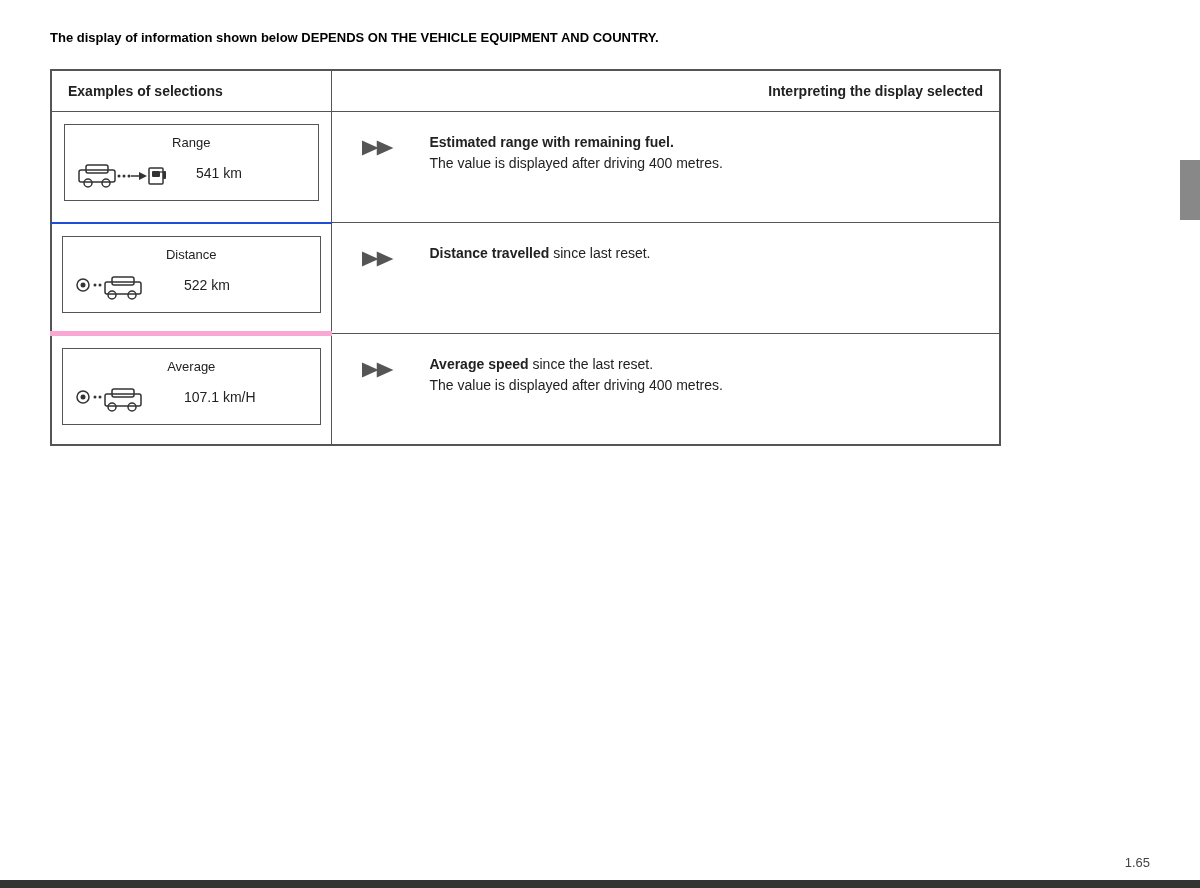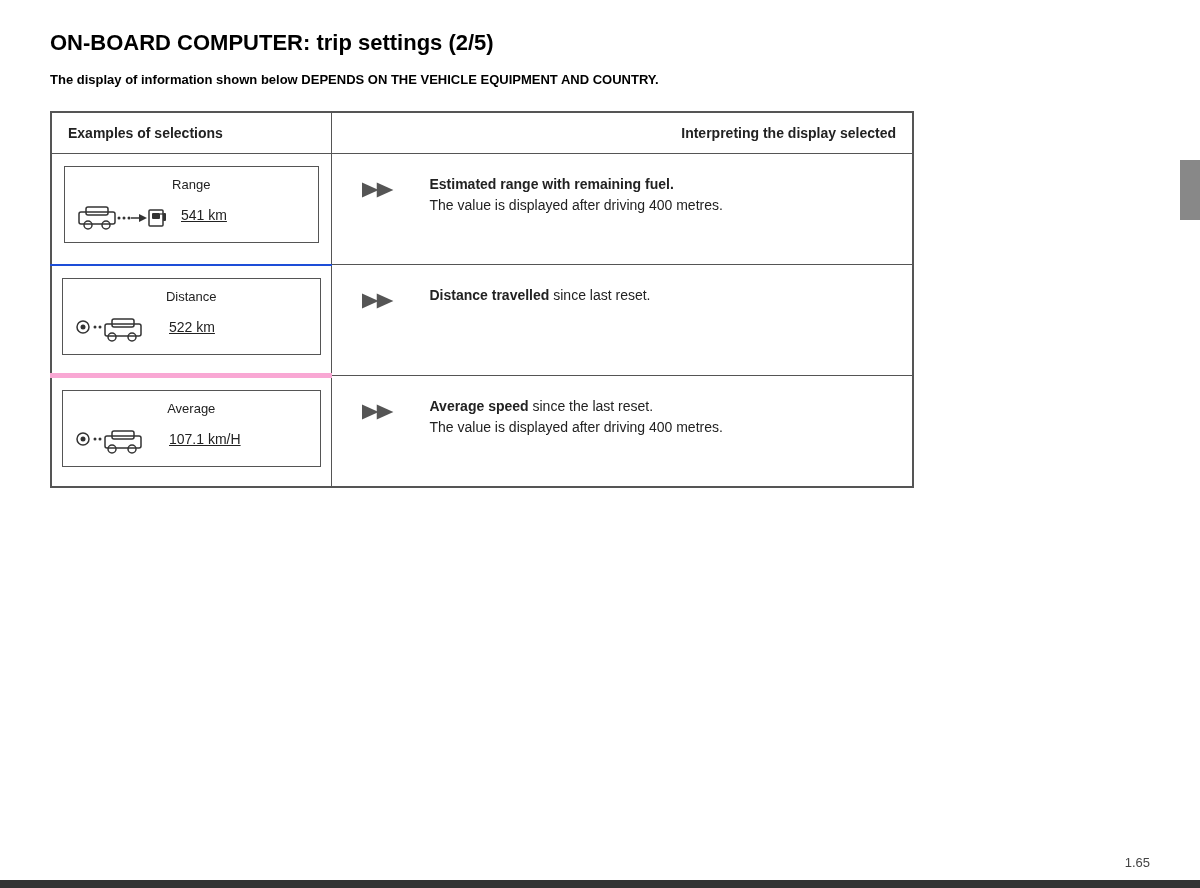--- a/index.html
+++ b/index.html
@@ -32,21 +32,21 @@
 
     .subtitle {
       font-size: 13px;
       font-weight: bold;
       margin-bottom: 24px;
       color: #000;
     }
 
     .main-table {
       border: 2px solid #555;
-      width: 864px;
+      width: 951px;
       border-collapse: collapse;
     }
 
     .main-table th {
       border: 1px solid #555;
       padding: 12px 16px;
       font-weight: bold;
       font-size: 14px;
       text-align: right;
       background: #fff;
@@ -74,22 +74,21 @@
     .display-box-label {
       text-align: center;
       font-size: 13px;
       margin-bottom: 8px;
       color: #222;
     }
 
     .display-box-row {
       display: flex;
       align-items: center;
-      gap: 10px;
-      text-decoration: underline;
+      gap: 25px;
     }
 
     .display-value {
       font-size: 14px;
       color: #222;
       margin-left: 4px;
     }
 
     .row-desc {
       font-size: 14px;
@@ -142,21 +141,20 @@
     .double-arrow {
       width: 48px;
       height: 32px;
       flex-shrink: 0;
     }
   </style>
 </head>
 <body>
 
 <div class="page-content">
-  <h1 class="page-title">ON-BOARD COMPUTER: trip settings (2/5)</h1>
   <p class="subtitle">The display of information shown below DEPENDS ON THE VEHICLE EQUIPMENT AND COUNTRY.</p>
 
   <table class="main-table">
     <thead>
       <tr>
         <th>Examples of selections</th>
         <th>Interpreting the display selected</th>
       </tr>
     </thead>
     <tbody>

